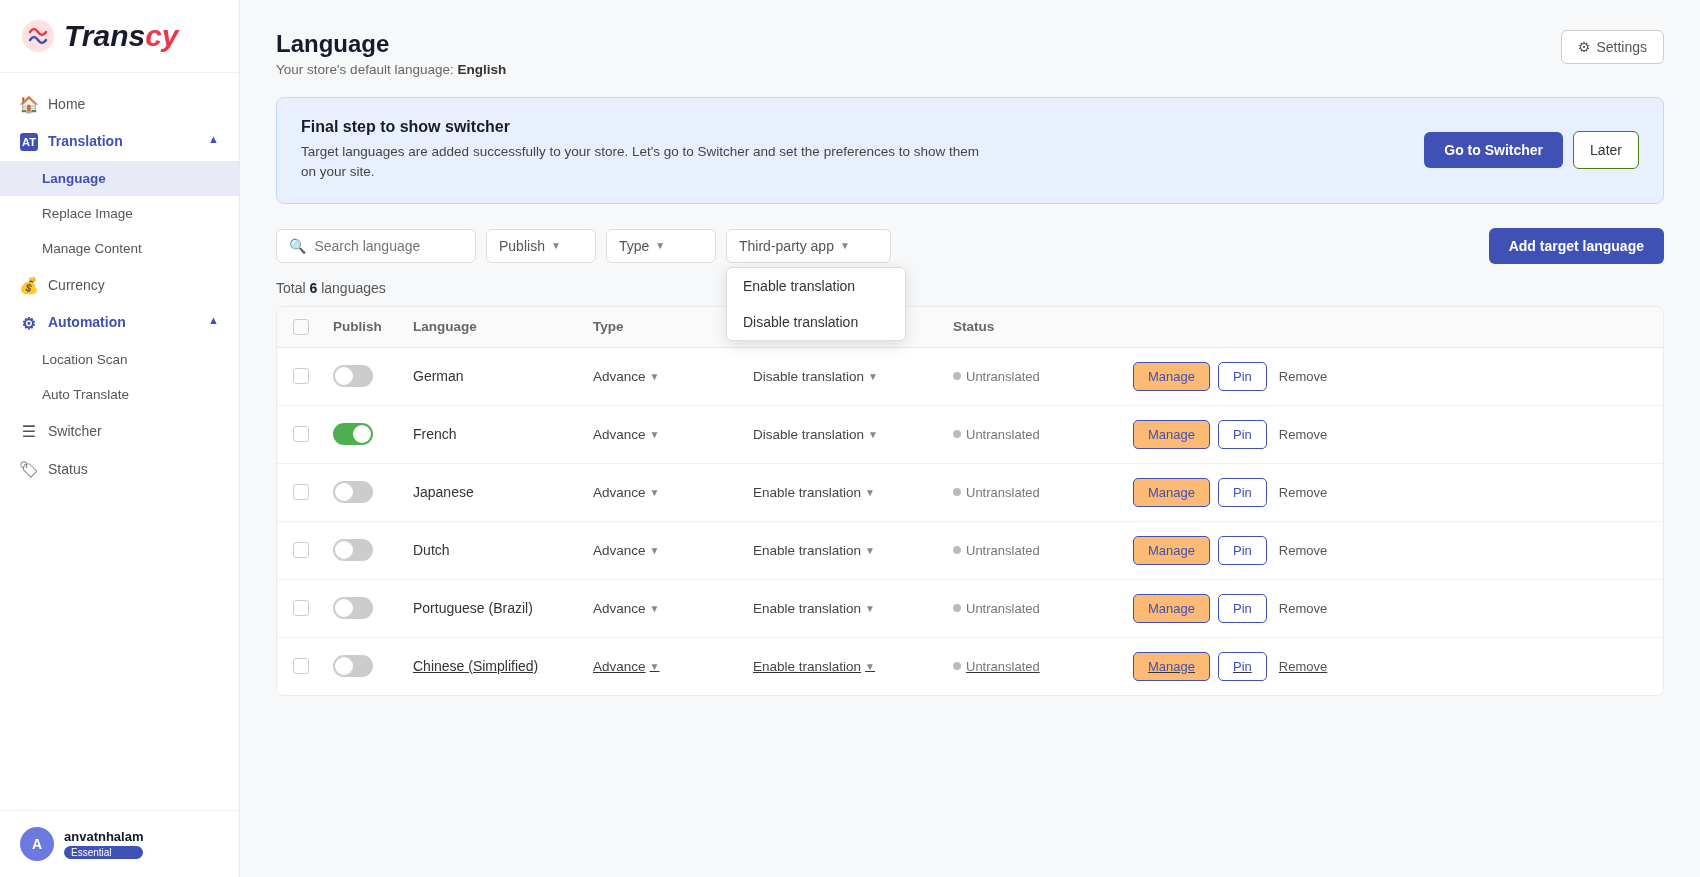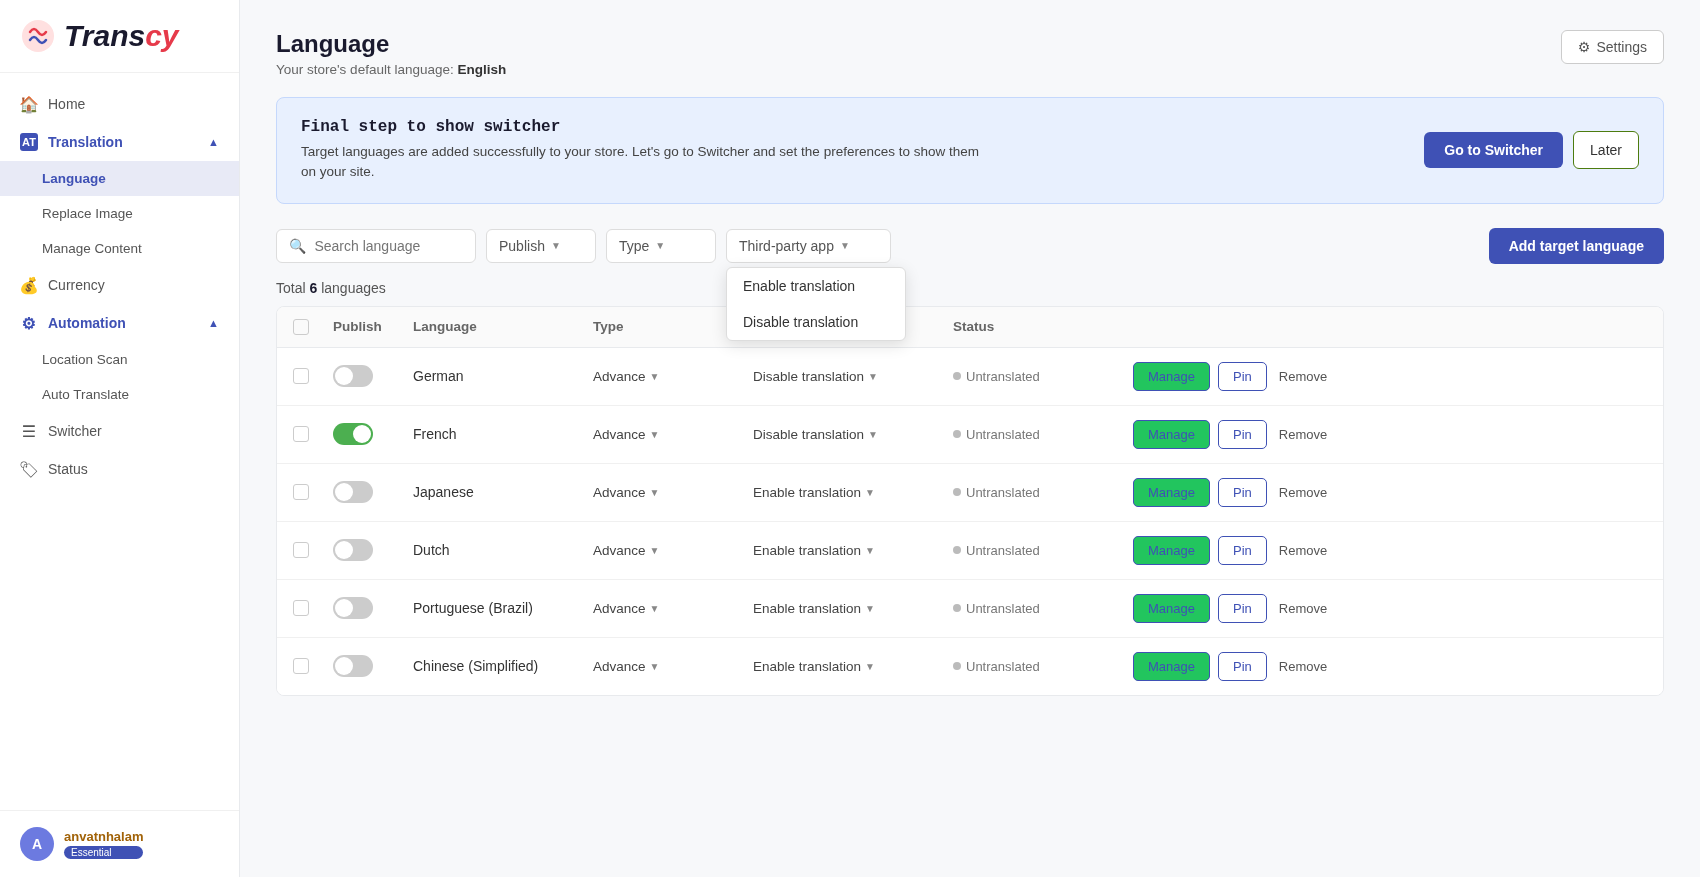--- a/index.html
+++ b/index.html
@@ -46,21 +46,21 @@
       cursor: pointer;
       color: #555;
       font-size: 14px;
       border-radius: 0;
       transition: background 0.15s;
     }
     .nav-item.active { background: #e8eaf6; color: #3f51b5; font-weight: 600; }
     .nav-item.sub { padding-left: 42px; font-size: 13.5px; }
     .nav-section-header {
       display: flex;
-      align-items: center;
+      align-items: flex-start;
       gap: 10px;
       padding: 10px 20px;
       cursor: pointer;
       color: #3f51b5;
       font-size: 14px;
       font-weight: 600;
     }
     .nav-icon { width: 18px; height: 18px; display: flex; align-items: center; justify-content: center; font-size: 16px; }
     .chevron { font-size: 11px; margin-left: auto; }
     .sidebar-footer {
@@ -76,21 +76,21 @@
       border-radius: 50%;
       background: #6c7ae0;
       color: #fff;
       display: flex;
       align-items: center;
       justify-content: center;
       font-weight: 700;
       font-size: 14px;
     }
     .footer-user { display: flex; flex-direction: column; }
-    .footer-username { font-size: 13px; font-weight: 600; color: #a16207; }
+    .footer-username { font-size: 13px; font-weight: 600; color: #0f172a; }
     .footer-badge {
       background: #3f51b5;
       color: #fff;
       font-size: 10px;
       padding: 1px 7px;
       border-radius: 10px;
       display: inline-block;
       margin-top: 2px;
     }
 
@@ -128,21 +128,21 @@
       background: #e8f0fe;
       border: 1px solid #c5d8fc;
       border-radius: 8px;
       padding: 20px 24px;
       display: flex;
       align-items: center;
       justify-content: space-between;
       margin-bottom: 24px;
     }
     .banner-content {}
-    .banner-title { font-size: 16px; font-weight: 700; color: #1a1a2e; margin-bottom: 6px; font-family: Liberation Mono, monospace; }
+    .banner-title { font-size: 16px; font-weight: 700; color: #1a1a2e; margin-bottom: 6px; }
     .banner-desc { font-size: 13.5px; color: #444; max-width: 680px; line-height: 1.5; }
     .banner-actions { display: flex; gap: 10px; align-items: center; }
     .btn-primary {
       background: #3f51b5;
       color: #fff;
       border: none;
       padding: 10px 20px;
       border-radius: 6px;
       cursor: pointer;
       font-size: 14px;
@@ -260,21 +260,21 @@
       color: #666;
     }
     .table-row {
       display: grid;
       grid-template-columns: 40px 80px 180px 160px 200px 180px 1fr;
       align-items: center;
       padding: 14px 16px;
       border-bottom: 1px solid #f0f0f0;
       background: #fff;
     }
-    .table-row:last-child { border-bottom: none; }
+    .table-row:last-child { border-bottom: none; text-decoration: underline; }
 
     .checkbox {
       width: 16px;
       height: 16px;
       border: 1.5px solid #ccc;
       border-radius: 3px;
       cursor: pointer;
       display: flex;
       align-items: center;
       justify-content: center;
@@ -336,21 +336,21 @@
     .action-btns {
       display: flex;
       align-items: center;
       gap: 8px;
     }
     .manage-btn {
       padding: 6px 14px;
       border: 1.5px solid #3f51b5;
       border-radius: 5px;
       color: #3f51b5;
-      background: #22c55e;
+      background: #fdba74;
       cursor: pointer;
       font-size: 13px;
       font-weight: 500;
     }
     .pin-btn {
       padding: 6px 14px;
       border: 1.5px solid #3f51b5;
       border-radius: 5px;
       color: #3f51b5;
       background: #fff;

